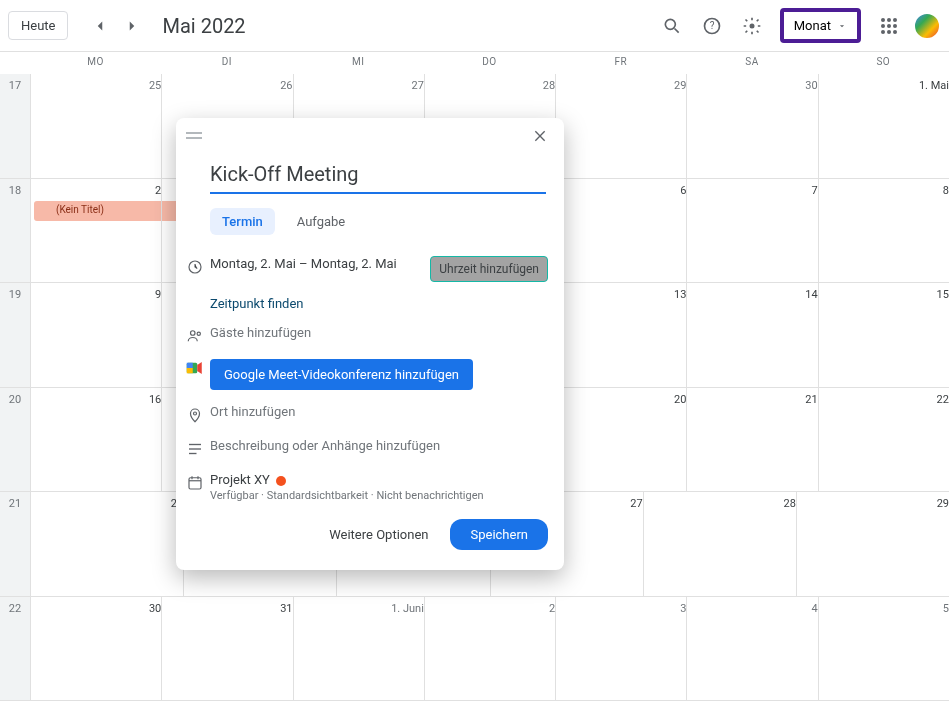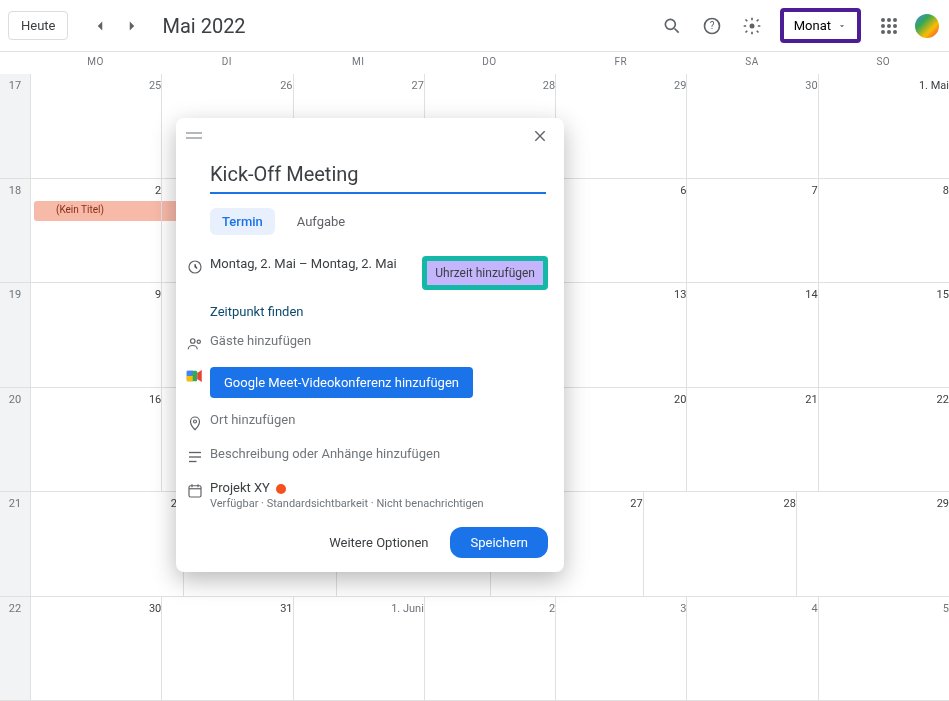--- a/index.html
+++ b/index.html
@@ -24,37 +24,37 @@
 
   .grid { display: flex; flex-direction: column; height: 627px; }
   .week-row { flex: 1; display: flex; border-bottom: 1px solid #e0e0e0; position: relative; }
   .wk-num { width: 30px; font-size: 11px; color: #70757a; text-align: center; padding-top: 5px; background: #f1f3f4; }
   .day-cell { flex: 1; border-left: 1px solid #e0e0e0; position: relative; }
   .day-cell .date { font-size: 11px; color: #3c4043; text-align: right; padding-top: 5px; }
   .day-cell.out .date { color: #70757a; }
   .event-chip { position: absolute; top: 22px; left: 3px; right: -100%; height: 20px; background: #f7b9a8; border-radius: 3px; font-size: 10px; color: #8a2e16; padding: 3px 22px; }
 
   
-  .modal { position: absolute; top: 118px; left: 176px; width: 388px; background: #fff; border-radius: 8px; box-shadow: 0 8px 24px rgba(0,0,0,0.28); padding-bottom: 14px; }
+  .modal { position: absolute; top: 118px; left: 176px; width: 388px; background: #fff; border-radius: 8px; box-shadow: 0 8px 24px rgba(0,0,0,0.28); padding-bottom: 20px; }
   .modal-top { display: flex; align-items: center; justify-content: space-between; height: 36px; padding: 0 10px; }
   .drag-handle { color: #9aa0a6; cursor: grab; }
   .close-x { cursor: pointer; color: #5f6368; padding: 6px; }
   .title-input { margin: 4px 18px 0 34px; }
   .title-input input { width: 100%; border: none; border-bottom: 2px solid #1a73e8; font-size: 20px; padding: 4px 0 6px 0; outline: none; color: #3c4043; }
   .tabs { display: flex; gap: 10px; margin: 14px 0 14px 34px; }
   .tab { padding: 6px 12px; font-size: 13px; border-radius: 6px; cursor: pointer; }
   .tab.active { background: #e8f0fe; color: #1a73e8; font-weight: 500; }
   .tab.inactive { color: #5f6368; }
 
   .row { display: flex; align-items: flex-start; padding: 7px 16px 7px 4px; }
   .row .ic { width: 30px; display: flex; justify-content: center; color: #5f6368; padding-top: 2px; }
   .row .content { flex: 1; font-size: 13px; color: #3c4043; }
   .sub { font-size: 11px; color: #70757a; margin-top: 2px; }
   .link-blue { color: #0c4a6e; cursor: pointer; font-size: 13px; }
-  .add-time { border: 5px solid #14b8a6; border-radius: 4px; padding: 5px 8px; font-size: 12px; background: #c4b5fd; cursor: pointer; color: #3c4043; }
+  .add-time { border: 1px solid #14b8a6; border-radius: 4px; padding: 5px 8px; font-size: 12px; background: #a3a3a3; cursor: pointer; color: #3c4043; }
   .meet-row { padding-left: 4px; }
   .meet-btn { background: #1a73e8; color: #fff; border: none; border-radius: 4px; padding: 8px 14px; font-size: 13px; cursor: pointer; }
   .dot { display: inline-block; width: 10px; height: 10px; border-radius: 50%; background: #f4511e; margin-left: 6px; vertical-align: middle; }
 
   .modal-actions { display: flex; justify-content: flex-end; gap: 12px; padding: 10px 16px 0 16px; }
   .btn-text { background: none; border: none; font-size: 13px; color: #3c4043; cursor: pointer; padding: 8px 10px; }
   .btn-save { background: #1a73e8; color: #fff; border: none; border-radius: 12px; padding: 8px 20px; font-size: 13px; cursor: pointer; }
 
   svg { display: block; }
 </style>

